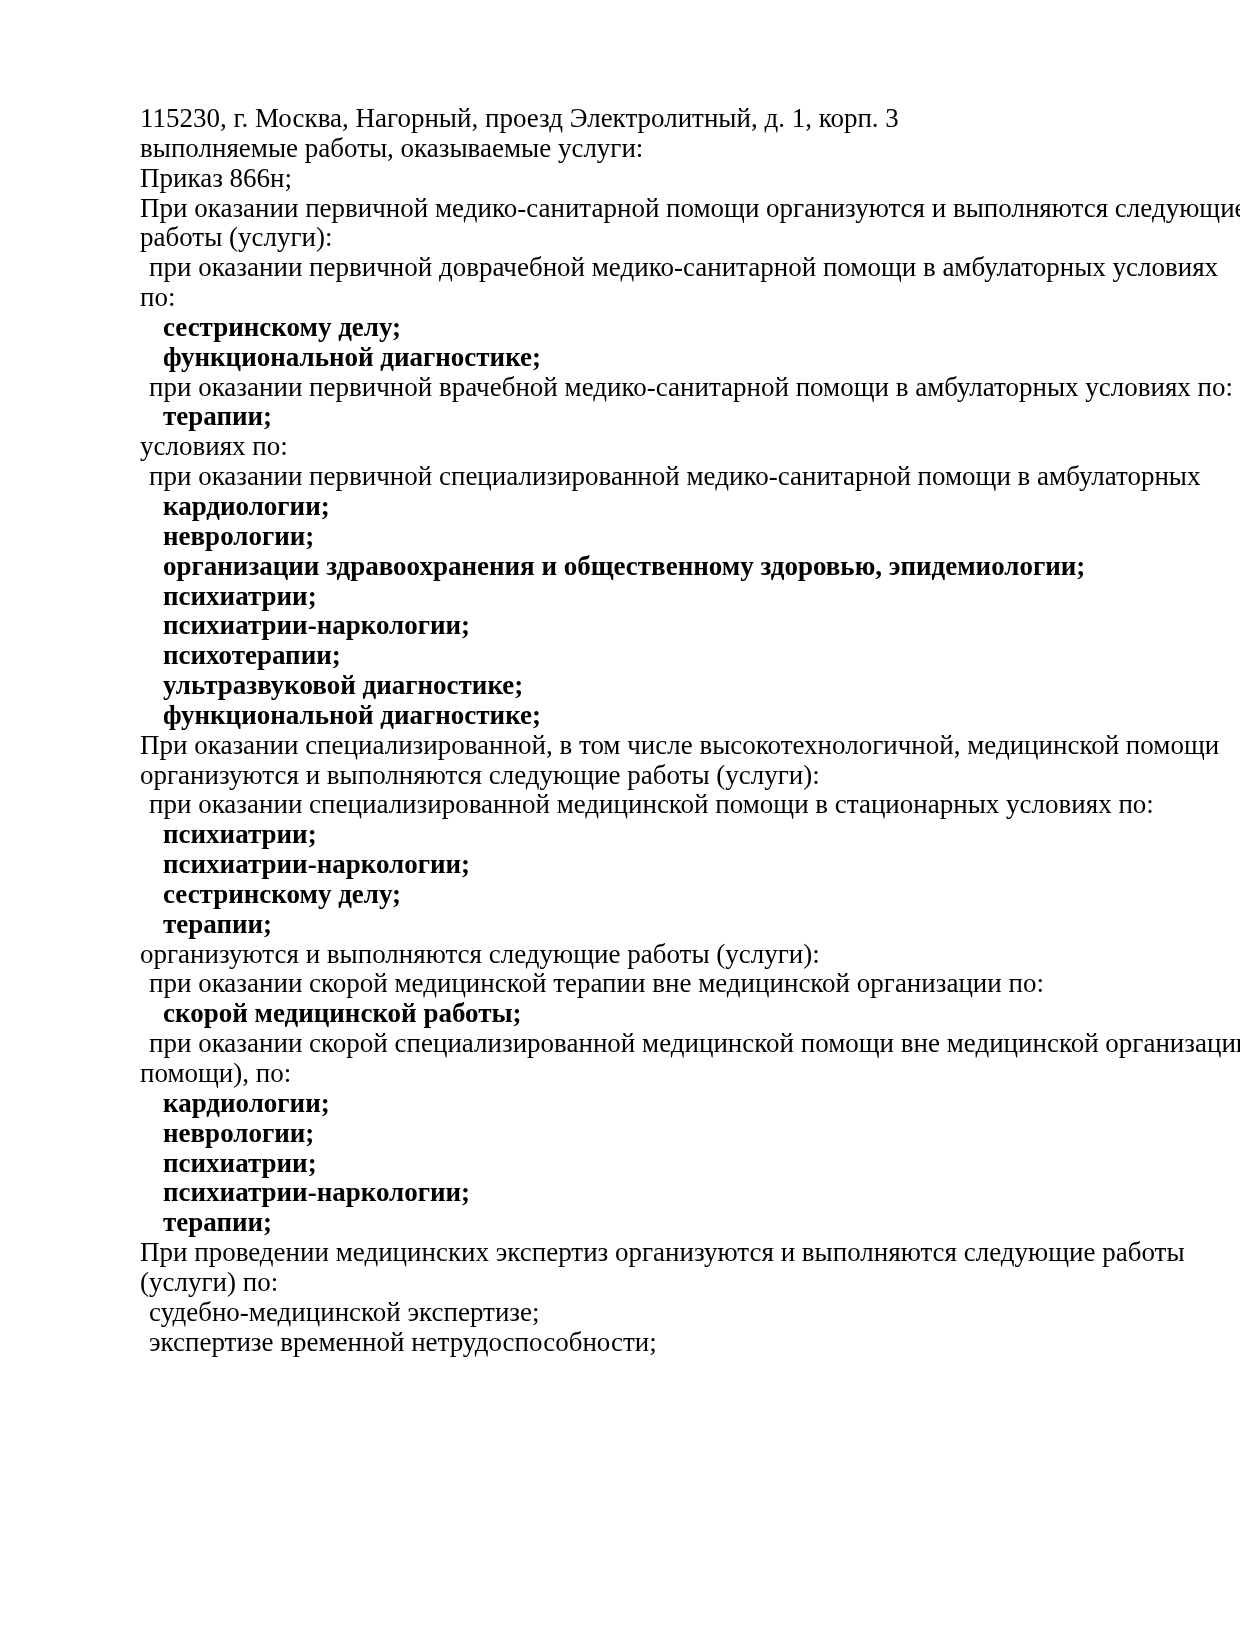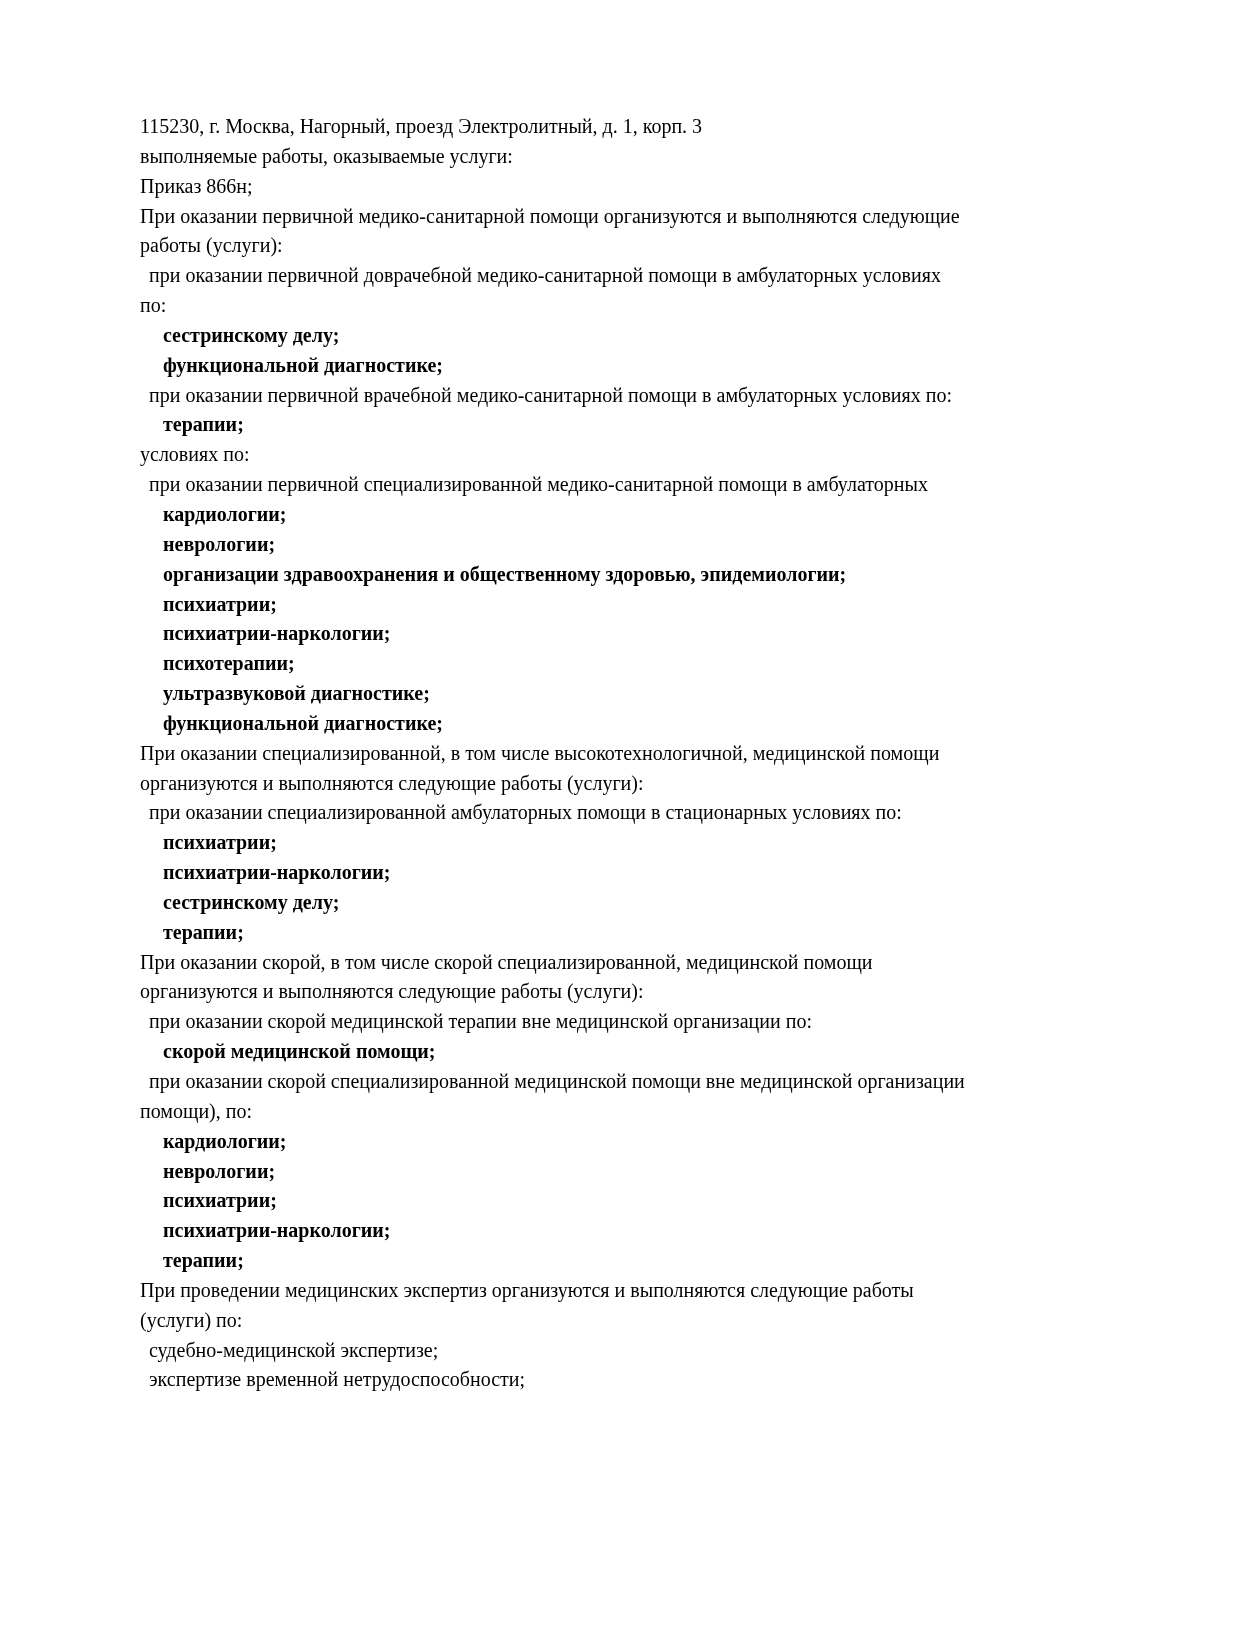--- a/index.html
+++ b/index.html
@@ -9,24 +9,24 @@
   body {
     width: 1240px;
     height: 1650px;
     background: #ffffff;
     position: relative;
     overflow: hidden;
     font-family: "Liberation Serif", "DejaVu Serif", serif;
   }
   .doc {
     position: absolute;
-    top: 112px;
+    top: 104px;
     left: 140px;
     width: 1100px;
-    font-size: 20px;
+    font-size: 27px;
     line-height: 29.85px;
     color: #000000;
   }
   .line {
     white-space: nowrap;
   }
   .indent-0 { padding-left: 0; }
   .indent-1 { padding-left: 9px; }
   .indent-2 { padding-left: 23px; font-weight: bold; }
 </style>
@@ -51,29 +51,28 @@
       <div class="line indent-2">кардиологии;</div>
       <div class="line indent-2">неврологии;</div>
       <div class="line indent-2">организации здравоохранения и общественному здоровью, эпидемиологии;</div>
       <div class="line indent-2">психиатрии;</div>
       <div class="line indent-2">психиатрии-наркологии;</div>
       <div class="line indent-2">психотерапии;</div>
       <div class="line indent-2">ультразвуковой диагностике;</div>
       <div class="line indent-2">функциональной диагностике;</div>
       <div class="line indent-0">При оказании специализированной, в том числе высокотехнологичной, медицинской помощи</div>
       <div class="line indent-0">организуются и выполняются следующие работы (услуги):</div>
-      <div class="line indent-1">при оказании специализированной амбулаторных помощи в стационарных условиях по:</div>
+      <div class="line indent-1">при оказании специализированной медицинской помощи в стационарных условиях по:</div>
       <div class="line indent-2">психиатрии;</div>
       <div class="line indent-2">психиатрии-наркологии;</div>
       <div class="line indent-2">сестринскому делу;</div>
       <div class="line indent-2">терапии;</div>
-      <div class="line indent-0">При оказании скорой, в том числе скорой специализированной, медицинской помощи</div>
       <div class="line indent-0">организуются и выполняются следующие работы (услуги):</div>
       <div class="line indent-1">при оказании скорой медицинской терапии вне медицинской организации по:</div>
-      <div class="line indent-2">скорой медицинской помощи;</div>
+      <div class="line indent-2">скорой медицинской работы;</div>
       <div class="line indent-1">при оказании скорой специализированной медицинской помощи вне медицинской организации</div>
       <div class="line indent-0">помощи), по:</div>
       <div class="line indent-2">кардиологии;</div>
       <div class="line indent-2">неврологии;</div>
       <div class="line indent-2">психиатрии;</div>
       <div class="line indent-2">психиатрии-наркологии;</div>
       <div class="line indent-2">терапии;</div>
       <div class="line indent-0">При проведении медицинских экспертиз организуются и выполняются следующие работы</div>
       <div class="line indent-0">(услуги) по:</div>
       <div class="line indent-1">судебно-медицинской экспертизе;</div>

